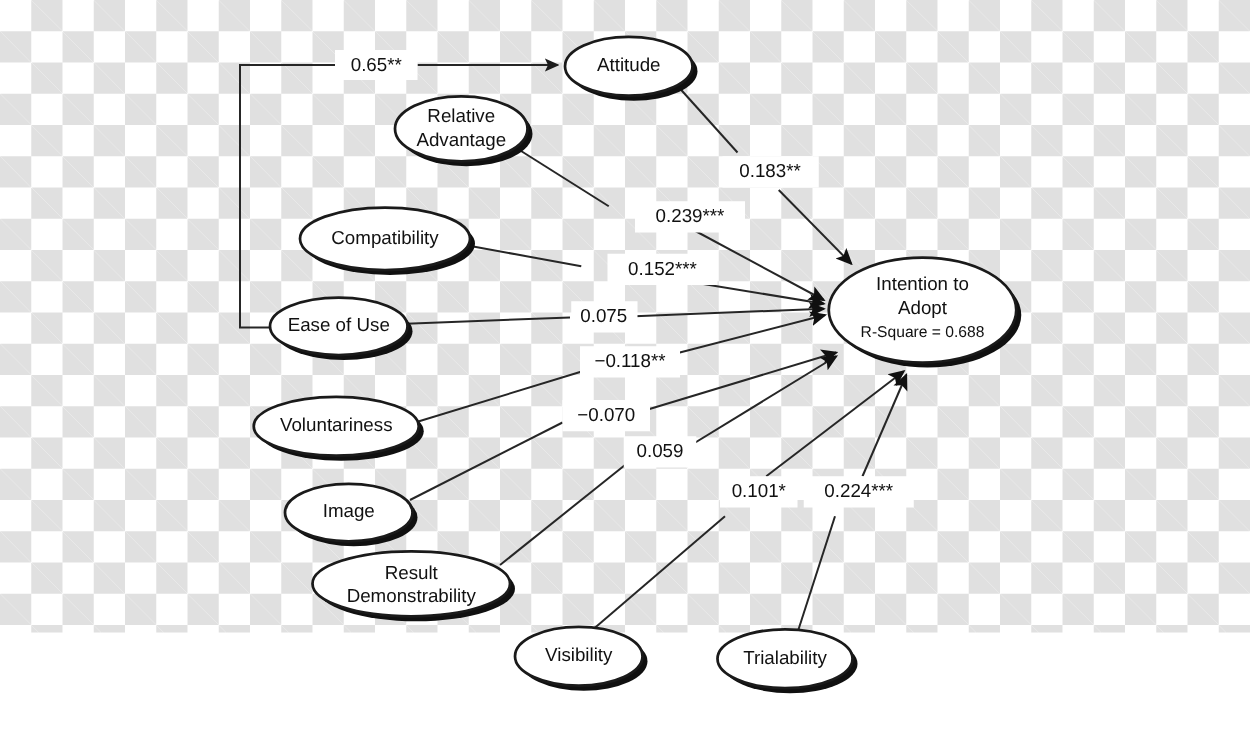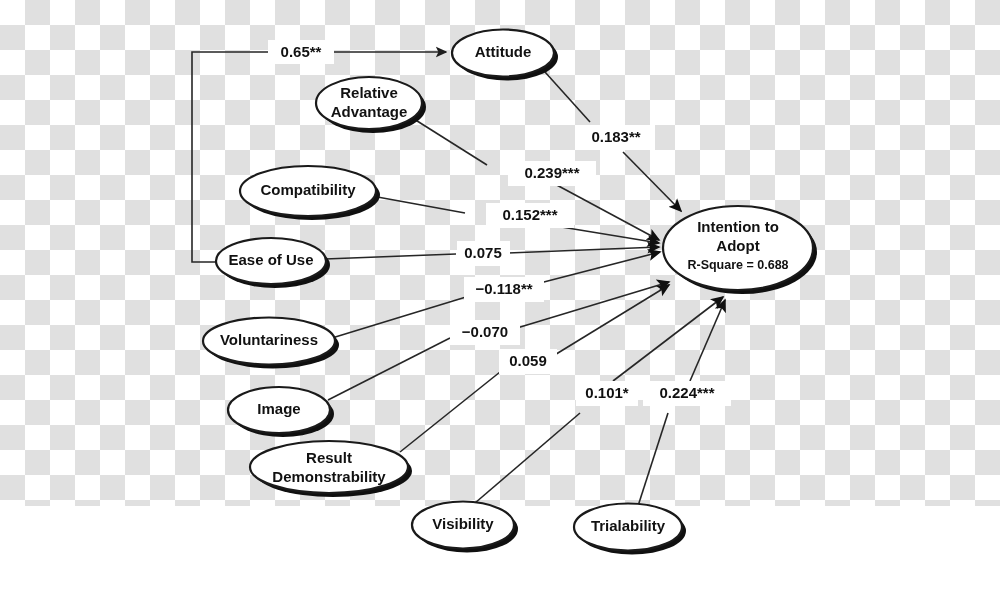--- a/index.html
+++ b/index.html
@@ -17,21 +17,20 @@
     position: relative;
     width: 1000px;
     height: 506px;
     
     background-color: #ffffff;
     background-image:
       linear-gradient(45deg, #e0e0e0 25%, transparent 25%, transparent 75%, #e0e0e0 75%, #e0e0e0),
       linear-gradient(45deg, #e0e0e0 25%, transparent 25%, transparent 75%, #e0e0e0 75%, #e0e0e0);
     background-size: 50px 50px;
     background-position: 0 0, 25px 25px;
-    font-weight: bold;
   }
   #diagram-svg {
     position: absolute;
     left: 0;
     top: 0;
     width: 1000px;
     height: 590px;
   }
   .node-ellipse {
     fill: #ffffff;

